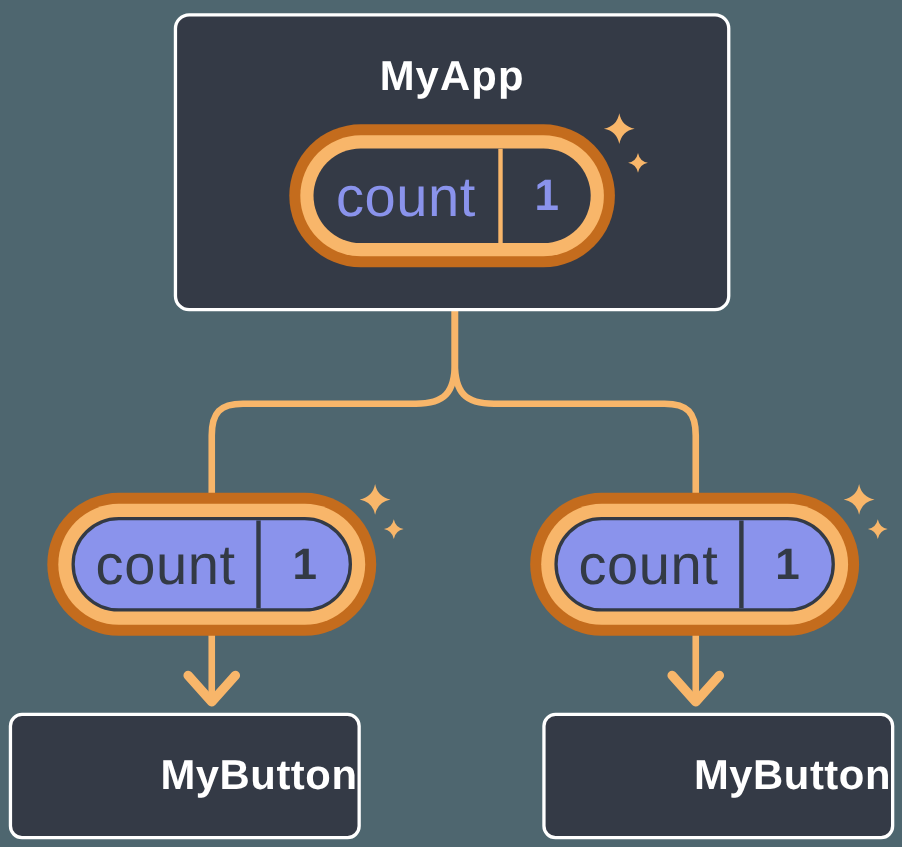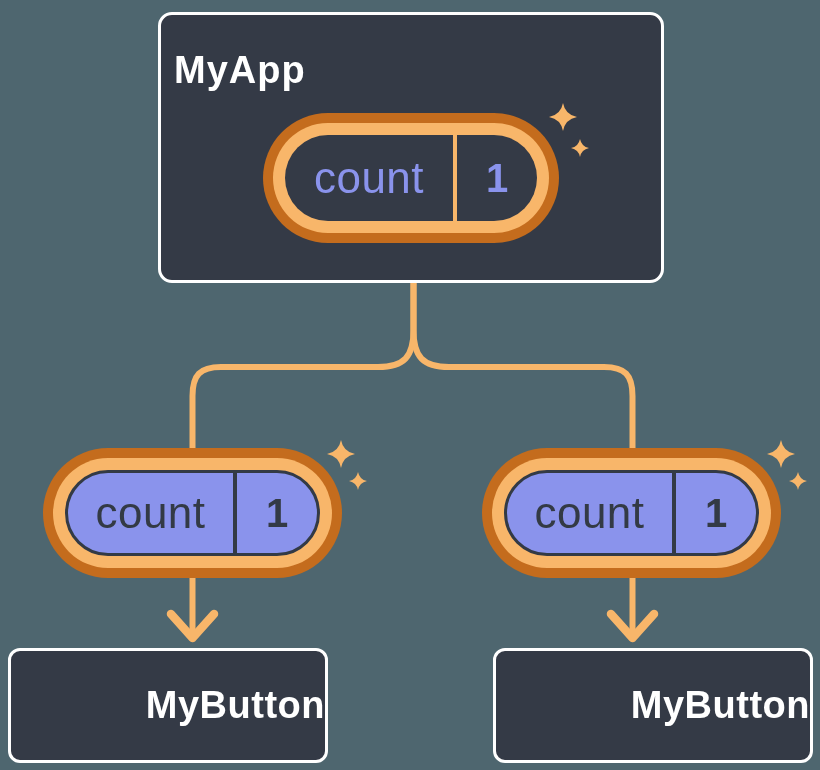--- a/index.html
+++ b/index.html
@@ -55,25 +55,25 @@
     z-index: 2;
     background: var(--node-fill);
     border: 3px solid var(--node-border);
     border-radius: 14px;
   }
   .app-node { left: 158px; top: 12px; width: 506px; height: 271px; }
   .app-node .node-title {
     position: absolute;
     top: 34px; left: 0;
     width: 100%;
+    text-align: center;
     color: var(--node-text);
     font-size: 38px;
     font-weight: 600;
     letter-spacing: 1px;
-    margin-left: 13px;
   }
   .button-node {
     width: 320px; height: 115px;
     border-radius: 12px;
     display: flex;
     align-items: center;
     justify-content: flex-end;
   }
   .button-node-left  { left: 8px;   top: 648px; }
   .button-node-right { left: 493px; top: 648px; }
@@ -111,21 +111,21 @@
   .prop-pill  .pill-inner {
     background: var(--prop-fill);
     color: var(--prop-text);
     border: 3px solid var(--prop-border);
   }
   .pill-name {
     flex: 1;
     display: flex;
     align-items: center;
     justify-content: center;
-    font-size: 44px;
+    font-size: 51px;
     letter-spacing: 0.5px;
   }
   .pill-divider { width: 4px; flex: 0 0 4px; }
   .state-pill .pill-divider { background: var(--ring-inner); }
   .prop-pill  .pill-divider { background: var(--prop-border); }
   .pill-value {
     flex: 0 0 80px;
     display: flex;
     align-items: center;
     justify-content: center;

